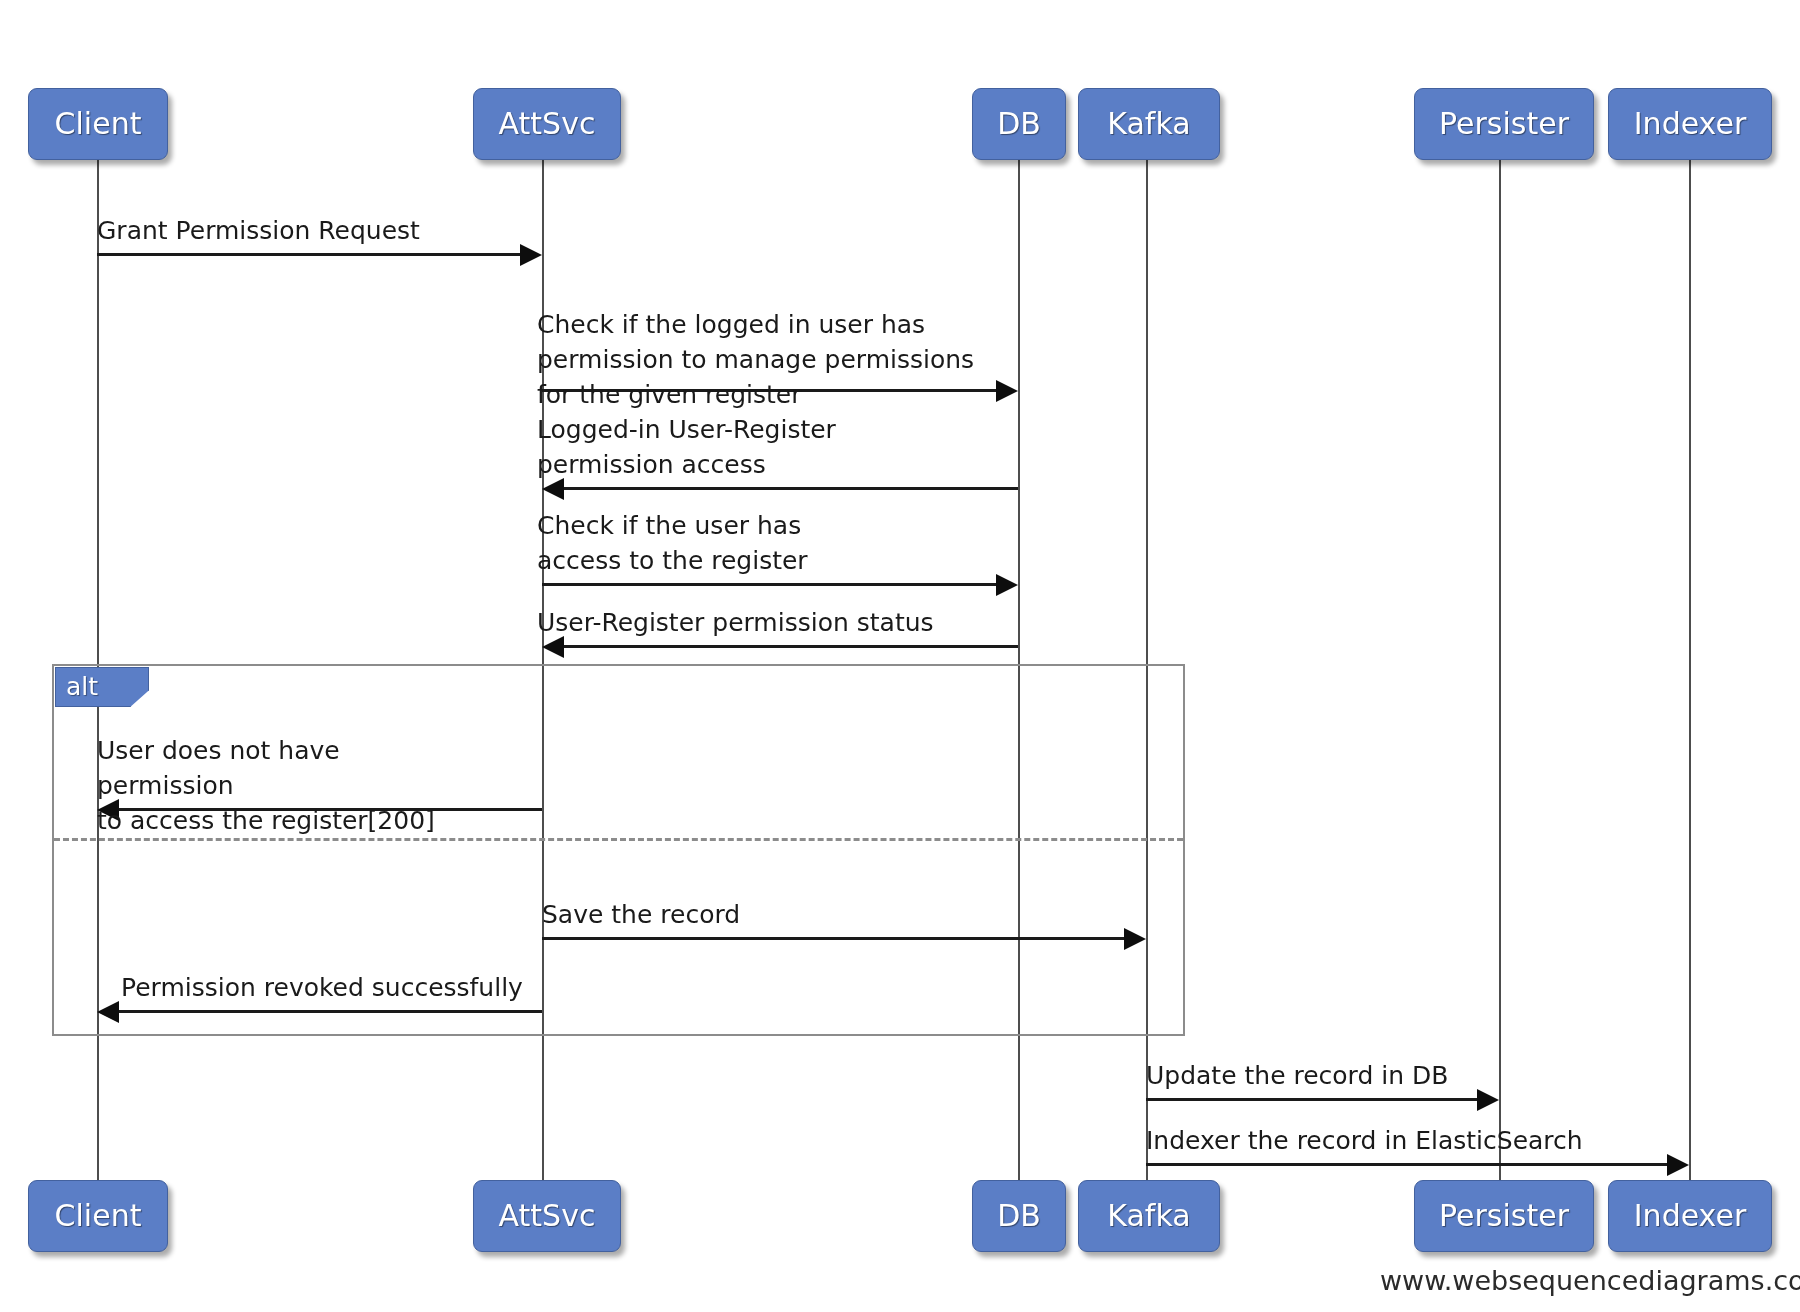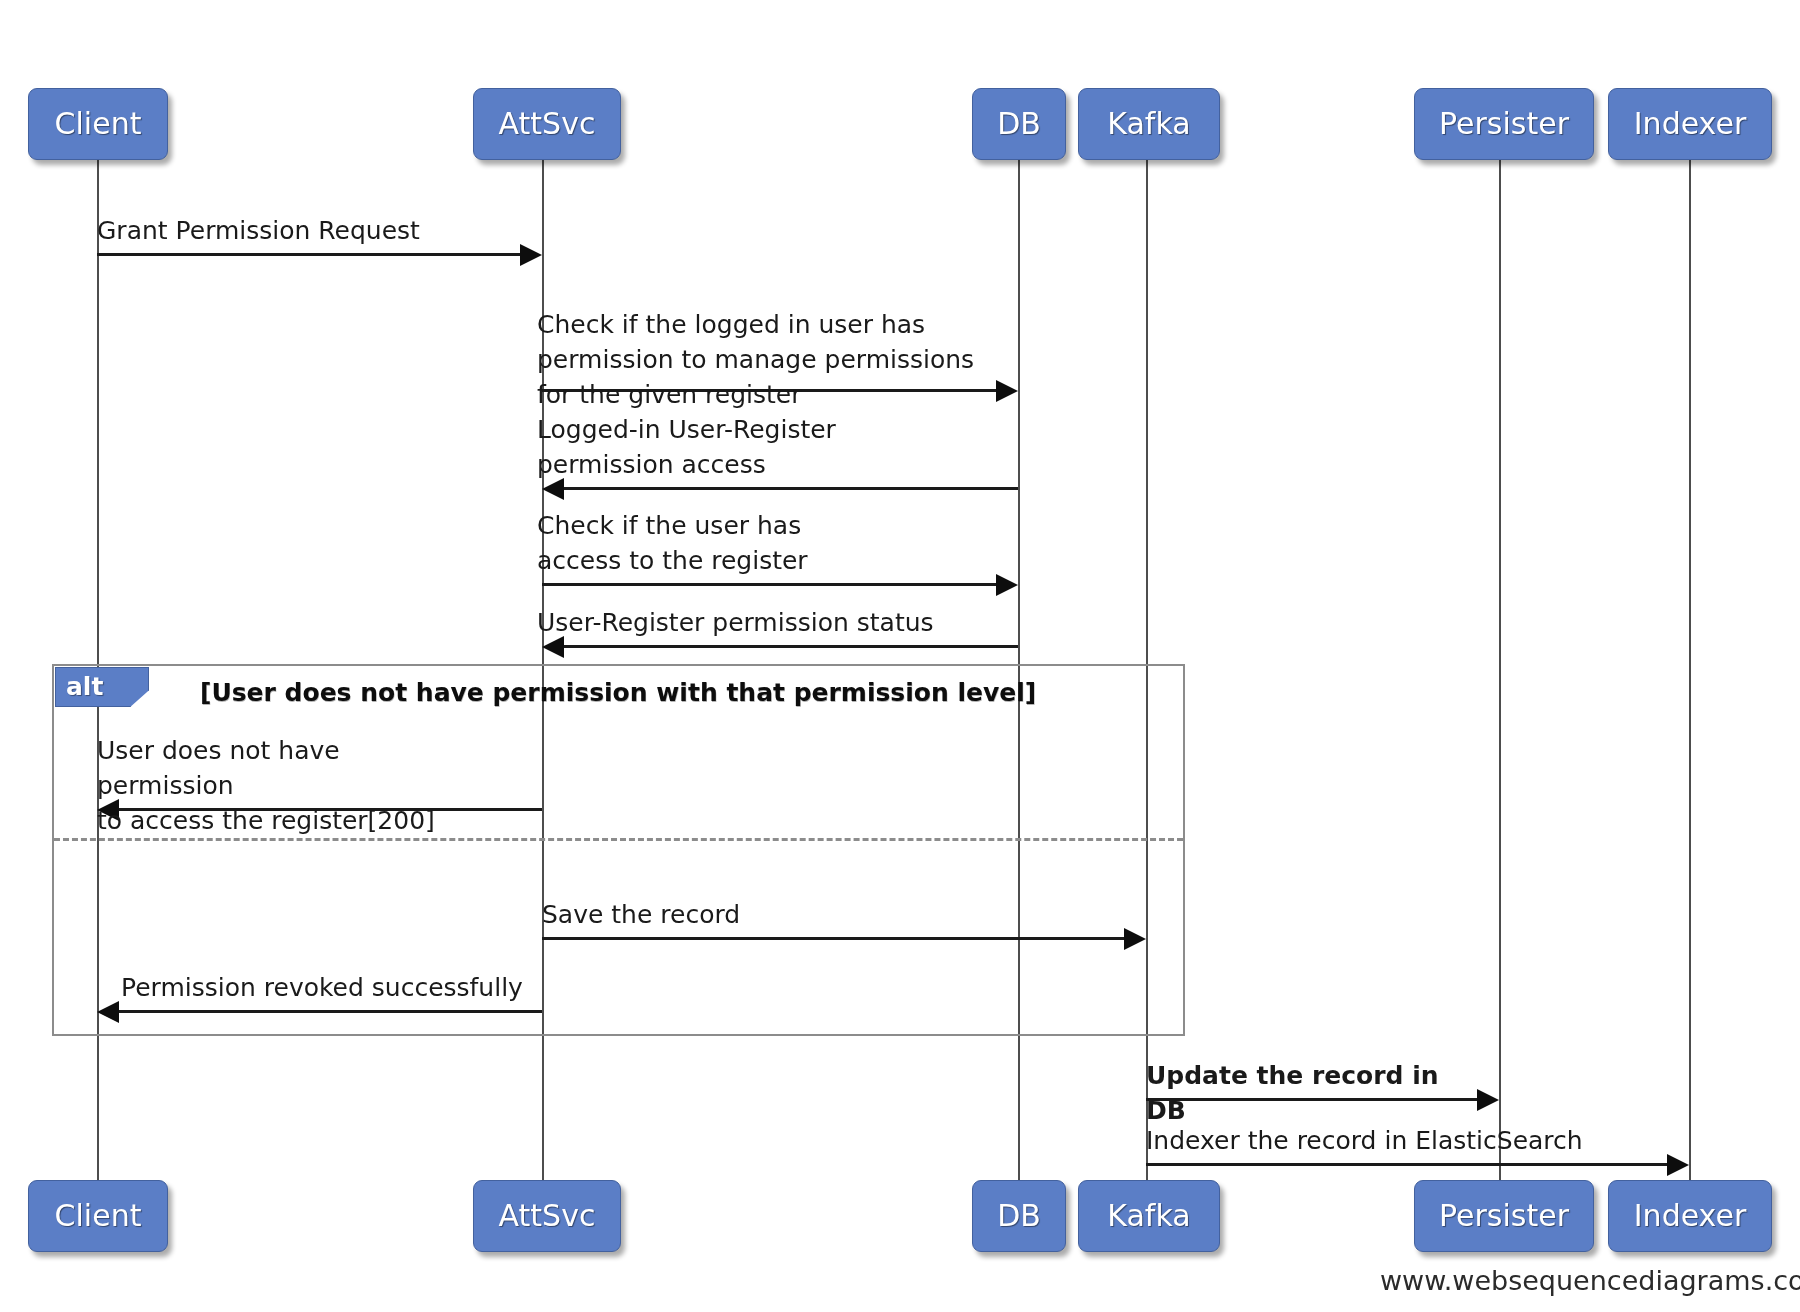--- a/index.html
+++ b/index.html
@@ -92,21 +92,21 @@
     border: 2px solid #8c8c8c;
     background: transparent;
   }
   .frag-tab {
     position: absolute;
     box-sizing: border-box;
     background: #5b7ec6;
     border: 1px solid #43619e;
     color: #ffffff;
     font-size: 25px;
-    font-weight: bold;
+    font-weight: normal;
     line-height: 38px;
     padding-left: 10px;
     text-shadow: 1px 1px 1px rgba(0,0,0,0.4);
     clip-path: polygon(0 0, 100% 0, 100% 58%, 80% 100%, 0 100%);
   }
   .frag-cond {
     position: absolute;
     font-size: 25px;
     font-weight: bold;
     color: #0d0d0d;
@@ -141,21 +141,20 @@
 
   <div class="participant" style="left:28px;  top:88px; width:140px;">Client</div>
   <div class="participant" style="left:473px; top:88px; width:148px;">AttSvc</div>
   <div class="participant" style="left:972px; top:88px; width:94px;">DB</div>
   <div class="participant" style="left:1078px;top:88px; width:142px;">Kafka</div>
   <div class="participant" style="left:1414px;top:88px; width:180px;">Persister</div>
   <div class="participant" style="left:1608px;top:88px; width:164px;">Indexer</div>
 
   <div class="frag" style="left:52px; top:664px; width:1133px; height:372px;"></div>
   <div class="frag-tab" style="left:55px; top:667px; width:94px; height:40px;">alt</div>
-  <div class="frag-cond" style="left:200px; top:678px;">[User does not have permission with that permission level]</div>
   <div class="frag-divider" style="left:54px; top:838px; width:1129px;"></div>
 
   <div class="msg to-right" style="left:97px; top:253px;">
     <div class="line" style="width:423px;"></div>
     <div class="head" style="left:423px;"></div>
     <div class="label" style="left:0px; top:-40px; width:445px;">Grant Permission Request</div>
   </div>
 
   <div class="msg to-right" style="left:542px; top:389px;">
     <div class="line" style="width:454px;"></div>
@@ -200,21 +199,21 @@
 
   <div class="msg to-left" style="left:97px; top:1010px;">
     <div class="line" style="left:22px; width:423px;"></div>
     <div class="head" style="left:0px;"></div>
     <div class="label" style="left:0px; top:-40px; width:445px;padding-left:24px;">Permission revoked successfully</div>
   </div>
 
   <div class="msg to-right" style="left:1146px; top:1098px;">
     <div class="line" style="width:331px;"></div>
     <div class="head" style="left:331px;"></div>
-    <div class="label" style="left:0px; top:-40px; width:322px;font-weight:bold;">Update the record in DB</div>
+    <div class="label" style="left:0px; top:-40px; width:322px;">Update the record in DB</div>
   </div>
 
   <div class="msg to-right" style="left:1146px; top:1163px;">
     <div class="line" style="width:521px;"></div>
     <div class="head" style="left:521px;"></div>
     <div class="label" style="left:0px; top:-40px; width:543px;">Indexer the record in ElasticSearch</div>
   </div>
 
   <div class="participant" style="left:28px;  top:1180px; width:140px;">Client</div>
   <div class="participant" style="left:473px; top:1180px; width:148px;">AttSvc</div>

